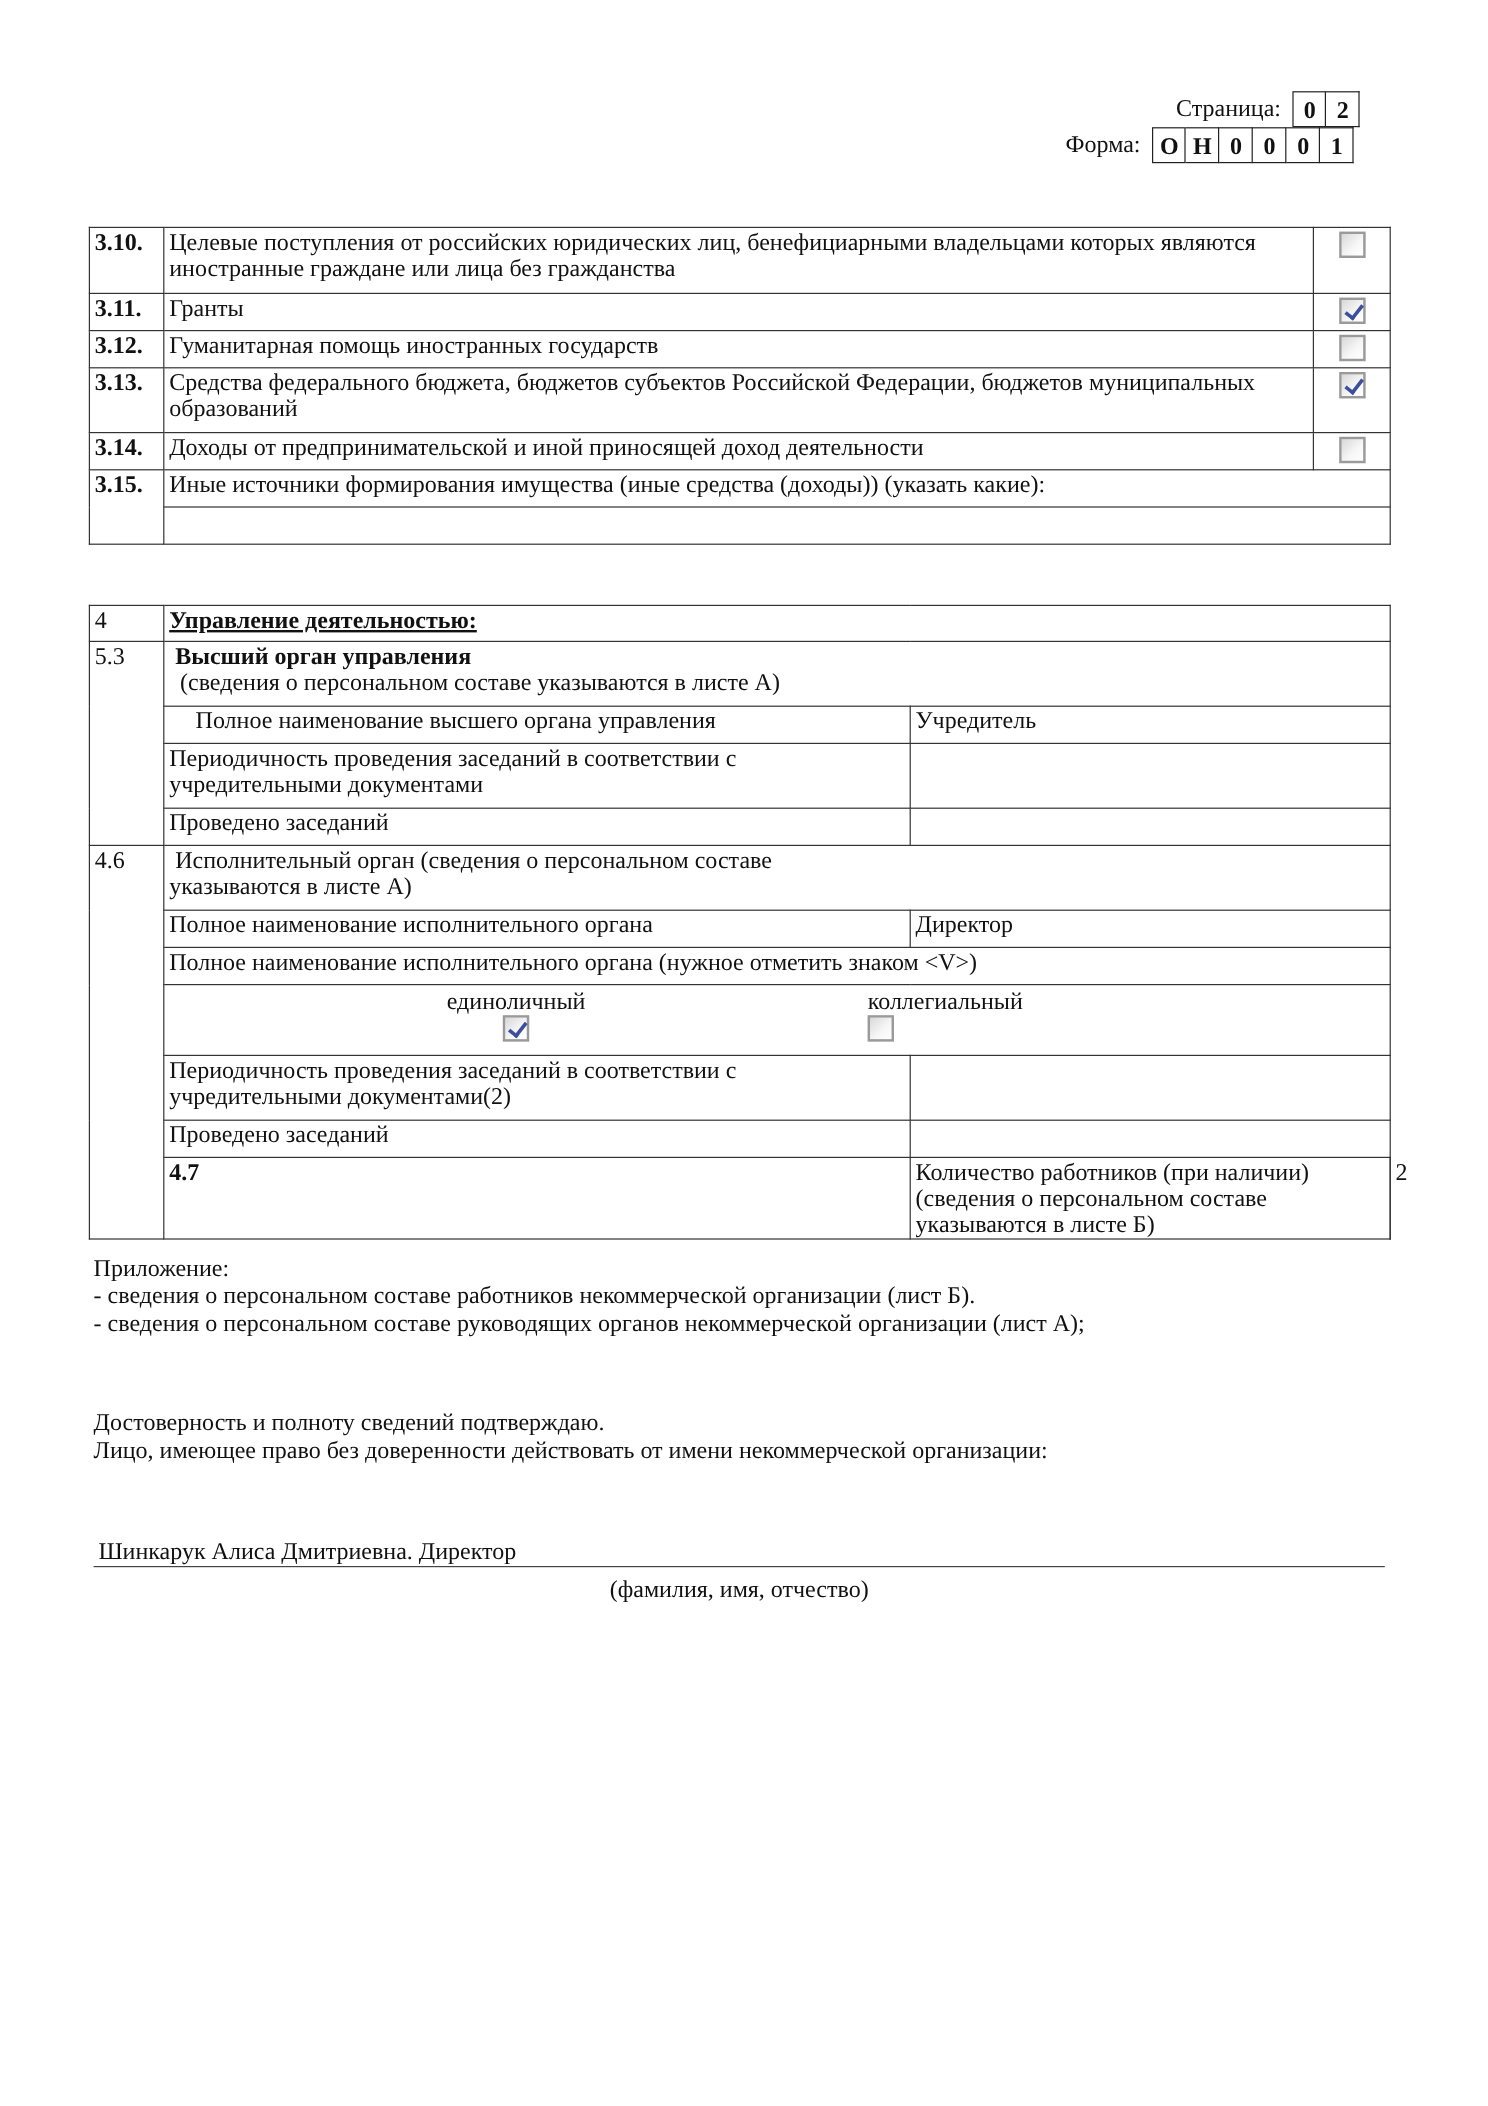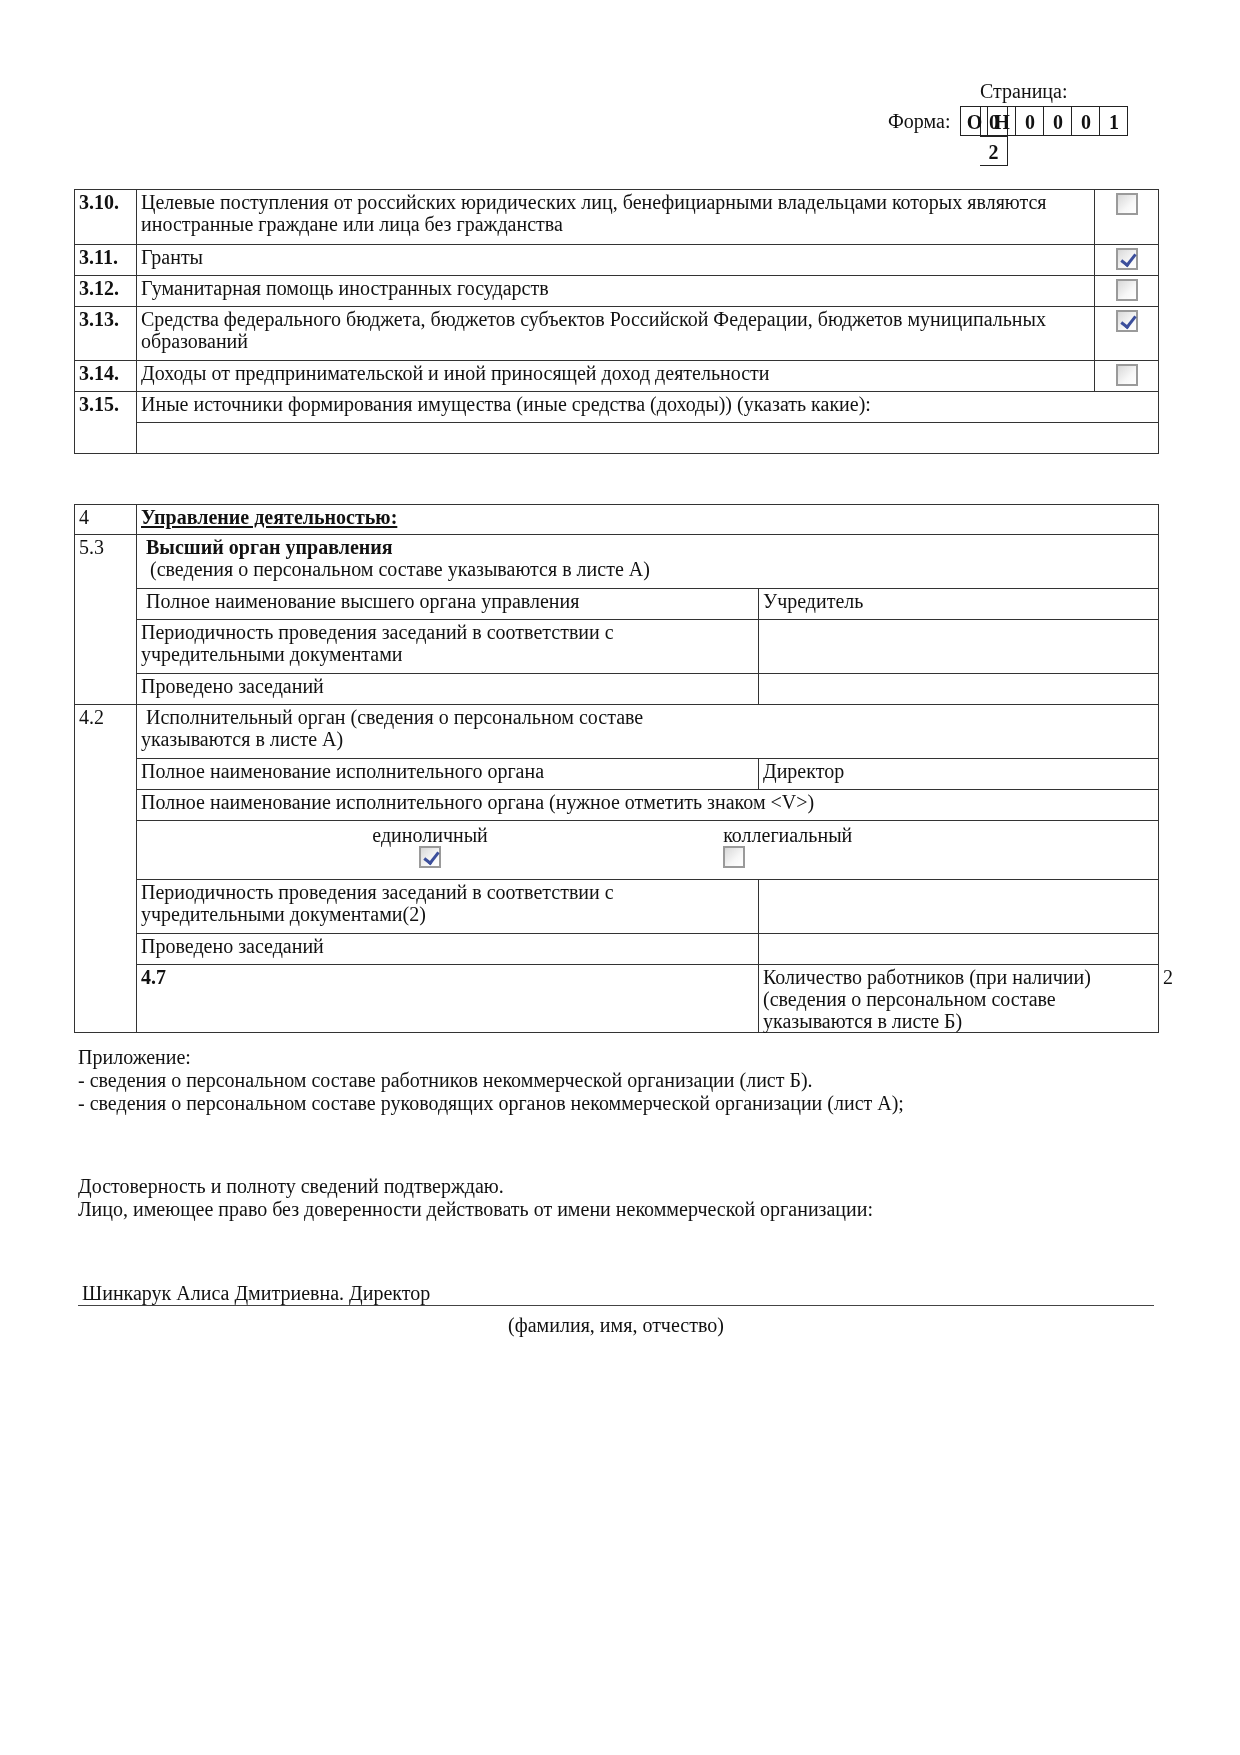--- a/index.html
+++ b/index.html
@@ -49,21 +49,21 @@
   .cb-cell { text-align: center; padding-top: 3px !important; }
 
   .bold-u { font-weight: bold; text-decoration: underline; text-underline-offset: 2px; }
 
   .para { position: absolute; left: 78px; font-size: 20px; line-height: 23px; }
   .sig-line { position: absolute; left: 78px; width: 1076px; border-bottom: 1.5px solid #444; }
 </style>
 </head>
 <body>
 
-<div class="hdr-row" style="left:980px; top:76px;flex-direction:column;">
+<div class="hdr-row" style="left:980px; top:76px;">
   <span class="hdr-label">Страница:</span>
   <span class="hdr-box first">0</span>
   <span class="hdr-box">2</span>
 </div>
 <div class="hdr-row" style="left:888px; top:106px;">
   <span class="hdr-label">Форма:</span>
   <span class="hdr-box first">О</span>
   <span class="hdr-box">Н</span>
   <span class="hdr-box">0</span>
   <span class="hdr-box">0</span>
@@ -126,34 +126,34 @@
   </tr>
 
   <tr style="height:54px">
     <td class="num-plain" rowspan="4">5.3</td>
     <td colspan="2" style="padding-left:9px">
       <div style="font-weight:bold">Высший орган управления</div>
       <div style="padding-left:4px">(сведения о персональном составе указываются в листе А)</div>
     </td>
   </tr>
   <tr style="height:31px">
-    <td style="padding-left:9px">Полное наименование высшего органа управления</td>
+    <td style="padding-left:26px">Полное наименование высшего органа управления</td>
     <td>Учредитель</td>
   </tr>
   <tr style="height:54px">
     <td>Периодичность проведения заседаний в соответствии с учредительными документами</td>
     <td></td>
   </tr>
   <tr style="height:31px">
     <td>Проведено заседаний</td>
     <td></td>
   </tr>
 
   <tr style="height:54px">
-    <td class="num-plain" rowspan="7">4.2</td>
+    <td class="num-plain" rowspan="7">4.6</td>
     <td colspan="2">
       <div style="width:600px; text-indent:5px">Исполнительный орган  (сведения о персональном составе указываются в листе А)</div>
     </td>
   </tr>
   <tr style="height:31px">
     <td>Полное наименование исполнительного органа</td>
     <td>Директор</td>
   </tr>
   <tr style="height:31px">
     <td colspan="2">Полное наименование исполнительного органа (нужное отметить знаком &lt;V&gt;)</td>

